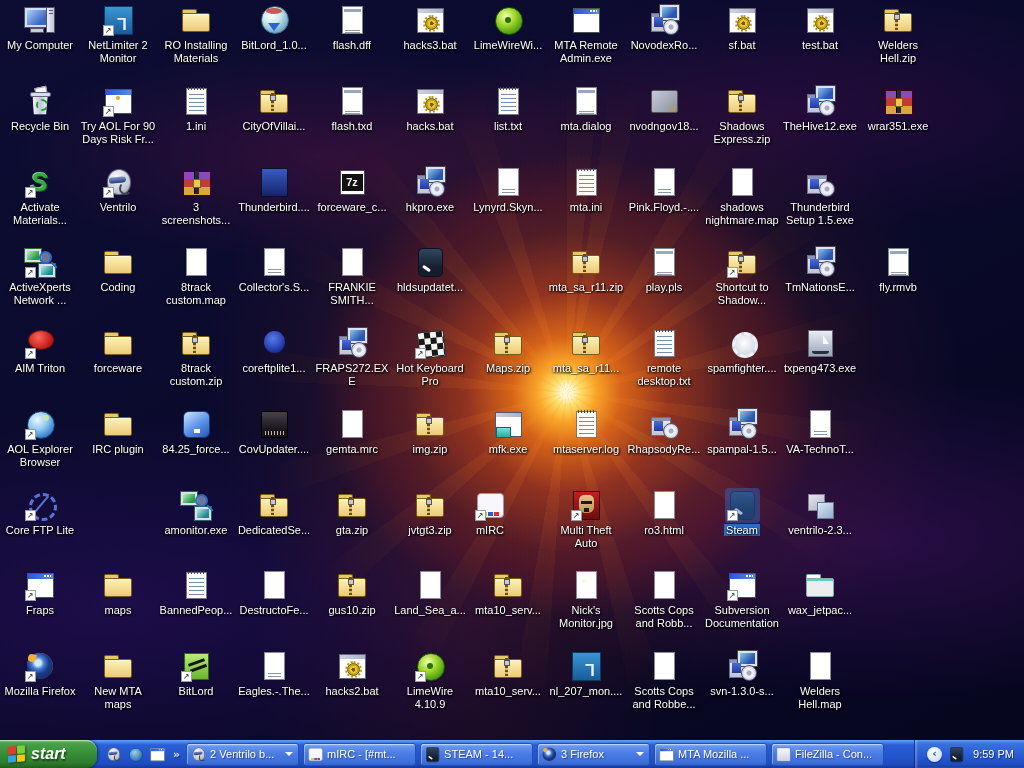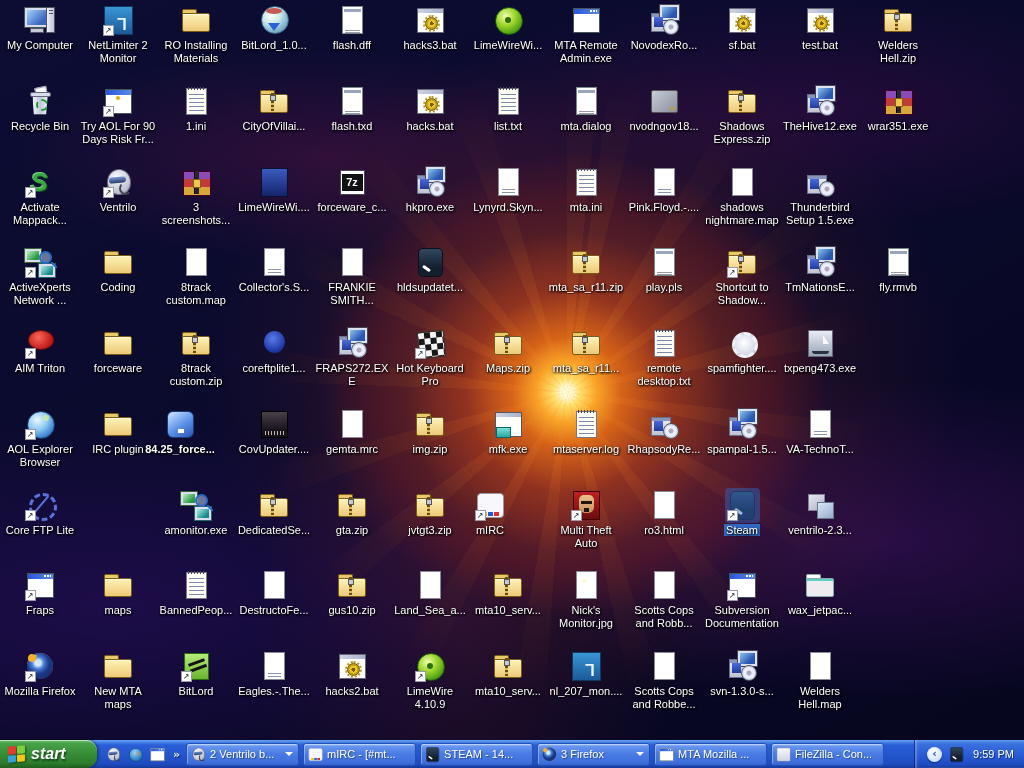--- a/index.html
+++ b/index.html
@@ -393,21 +393,21 @@
           <i></i>
         </span>
         <div class="lbl"><span>wrar351.exe</span></div>
       </div>
       <div class="icell" style="left: 2px; top: 165.5px;">
         <span class="ic i-greens">
           <b></b>
           <i></i>
           <u class="sc"></u>
         </span>
-        <div class="lbl"><span>Activate Mappack...</span></div>
+        <div class="lbl"><span>Activate Materials...</span></div>
       </div>
       <div class="icell" style="left: 80px; top: 165.5px;">
         <span class="ic i-ventrilo">
           <b></b>
           <i></i>
           <u class="sc"></u>
         </span>
         <div class="lbl"><span>Ventrilo</span></div>
       </div>
       <div class="icell" style="left: 158px; top: 165.5px;">
@@ -415,21 +415,21 @@
           <b></b>
           <i></i>
         </span>
         <div class="lbl"><span>3 screenshots...</span></div>
       </div>
       <div class="icell" style="left: 236px; top: 165.5px;">
         <span class="ic i-hero">
           <b></b>
           <i></i>
         </span>
-        <div class="lbl"><span>LimeWireWi....</span></div>
+        <div class="lbl"><span>Thunderbird....</span></div>
       </div>
       <div class="icell" style="left: 314px; top: 165.5px;">
         <span class="ic i-7z">
           <b></b>
           <i></i>
         </span>
         <div class="lbl"><span>forceware_c...</span></div>
       </div>
       <div class="icell" style="left: 392px; top: 165.5px;">
         <span class="ic i-installerpc">
@@ -639,21 +639,21 @@
         </span>
         <div class="lbl"><span>AOL Explorer Browser</span></div>
       </div>
       <div class="icell" style="left: 80px; top: 407.75px;">
         <span class="ic i-folder">
           <b></b>
           <i></i>
         </span>
         <div class="lbl"><span>IRC plugin</span></div>
       </div>
-      <div class="icell" style="left: 142px; top: 407.75px; font-weight: bold;">
+      <div class="icell" style="left: 158px; top: 407.75px;">
         <span class="ic i-blueapp">
           <b></b>
           <i></i>
         </span>
         <div class="lbl"><span>84.25_force...</span></div>
       </div>
       <div class="icell" style="left: 236px; top: 407.75px;">
         <span class="ic i-darkapp">
           <b></b>
           <i></i>

